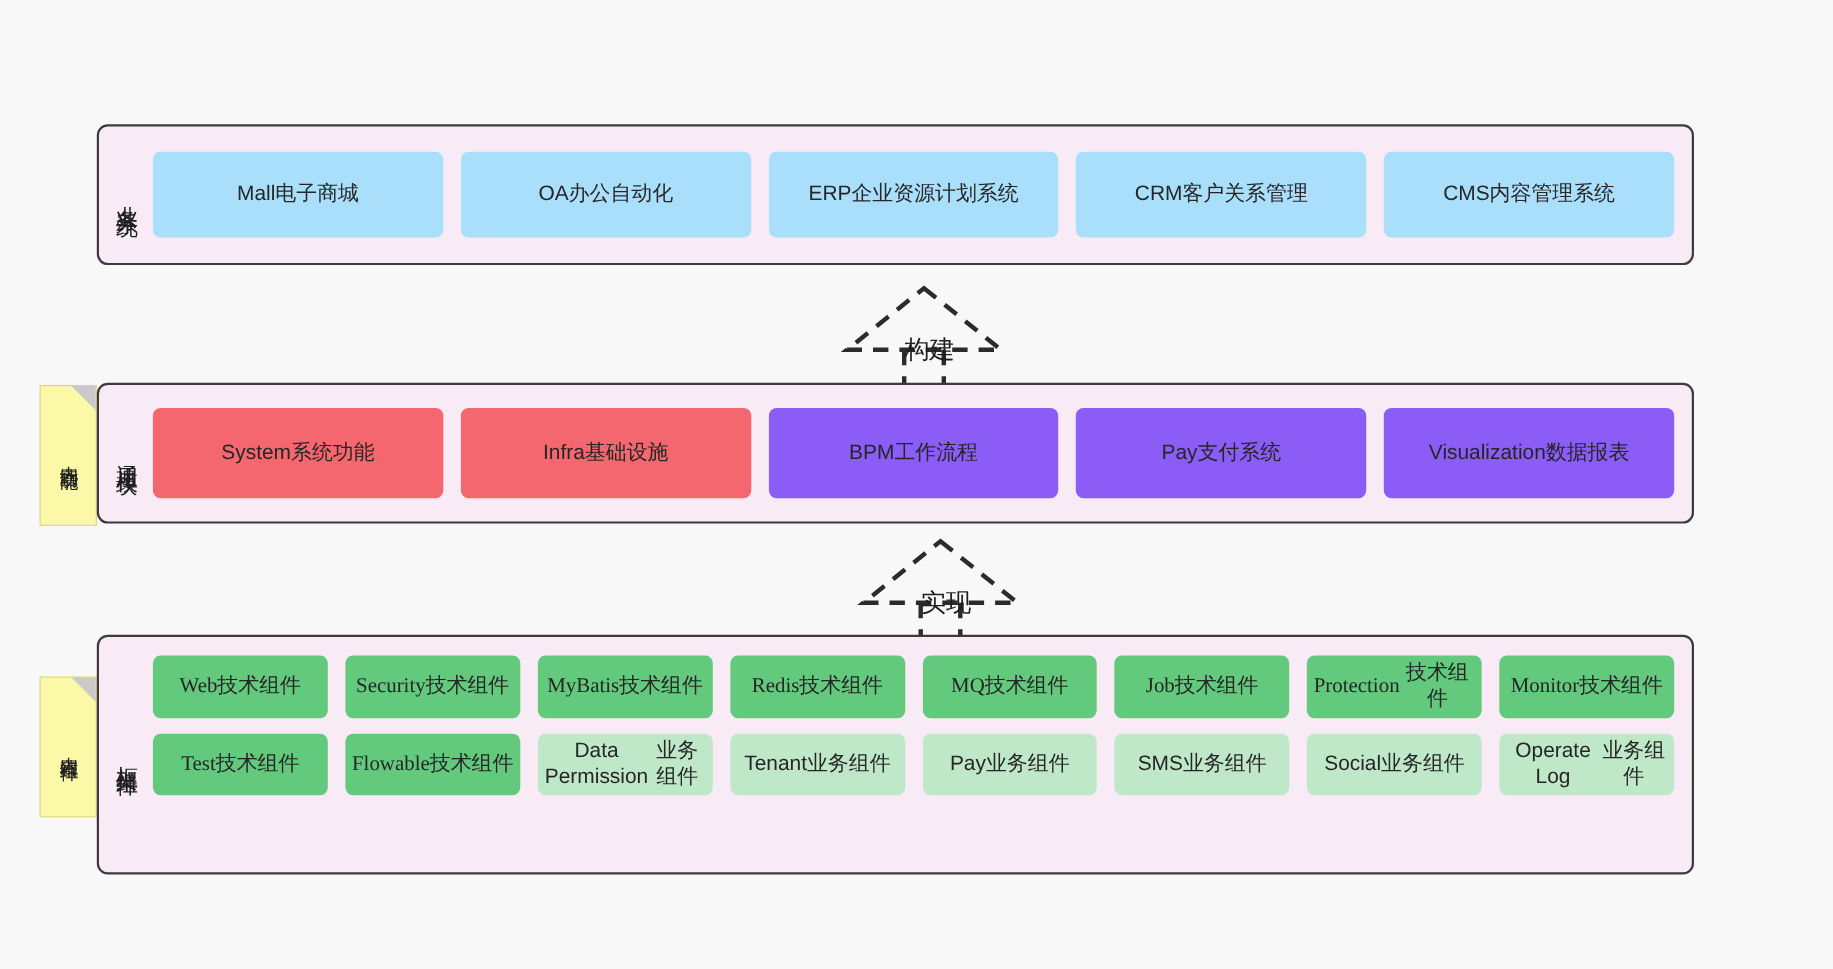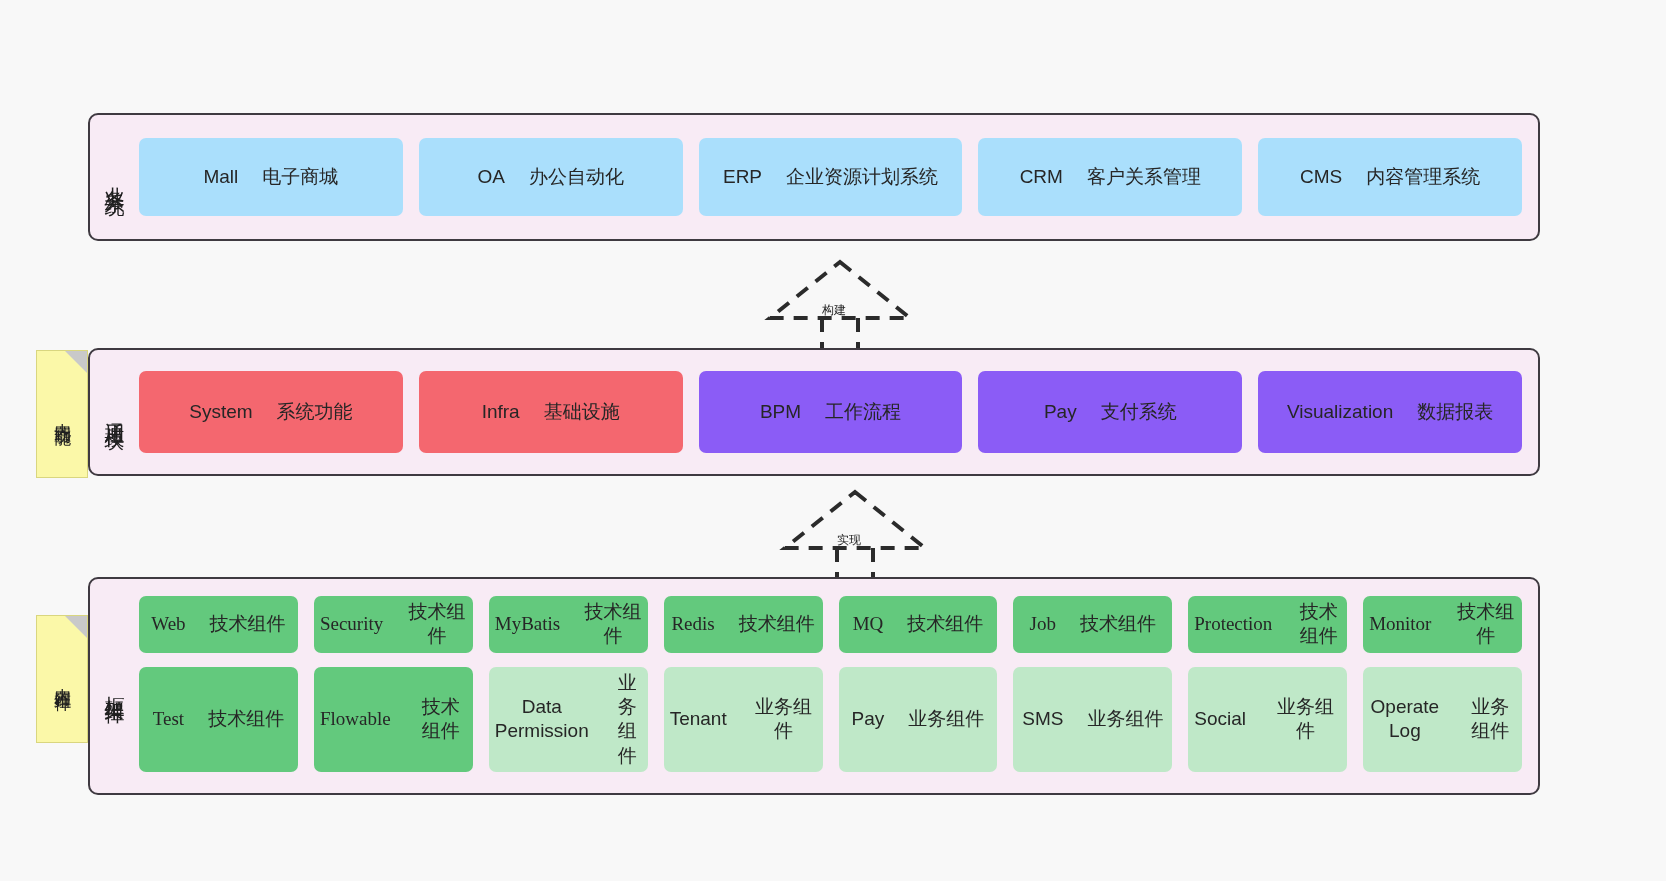--- a/index.html
+++ b/index.html
@@ -71,21 +71,21 @@
     align-items: center;
     justify-content: center;
     text-align: center;
     font-size: 19px;
     line-height: 1.28;
     color: #262626;
     padding: 4px 6px;
     box-sizing: border-box;
   }
   .card .en { display: block; }
-  .card .cn { display: block; margin-left: 24px; }
+  .card .cn { display: block; }
 
   .c-blue       { background: #aadffc; }
   .c-red        { background: #f4676f; }
   .c-pink       { background: #8b5cf6; }
   .c-green      { background: #63c97d; font-family: Liberation Serif, serif; }
   .c-lightgreen { background: #bfe8c8; }
 
   
   #layer-business { left: 88px; top: 113px; width: 1452px; height: 128px; }
   #layer-business .cards { height: 78px; }
@@ -130,21 +130,21 @@
   .arrow {
     position: absolute;
     width: 160px;
     height: 92px;
   }
   .arrow svg { display: block; overflow: visible; }
   .arrow-label {
     position: absolute;
     left: 62px;
     top: 44px;
-    font-size: 12px;
+    font-size: 23px;
     color: #1f1f1f;
     background: transparent;
     white-space: nowrap;
   }
   #arrow-build   { left: 760px; top: 258px; }
   #arrow-impl    { left: 775px; top: 488px; }
 </style>
 </head>
 <body>
 

